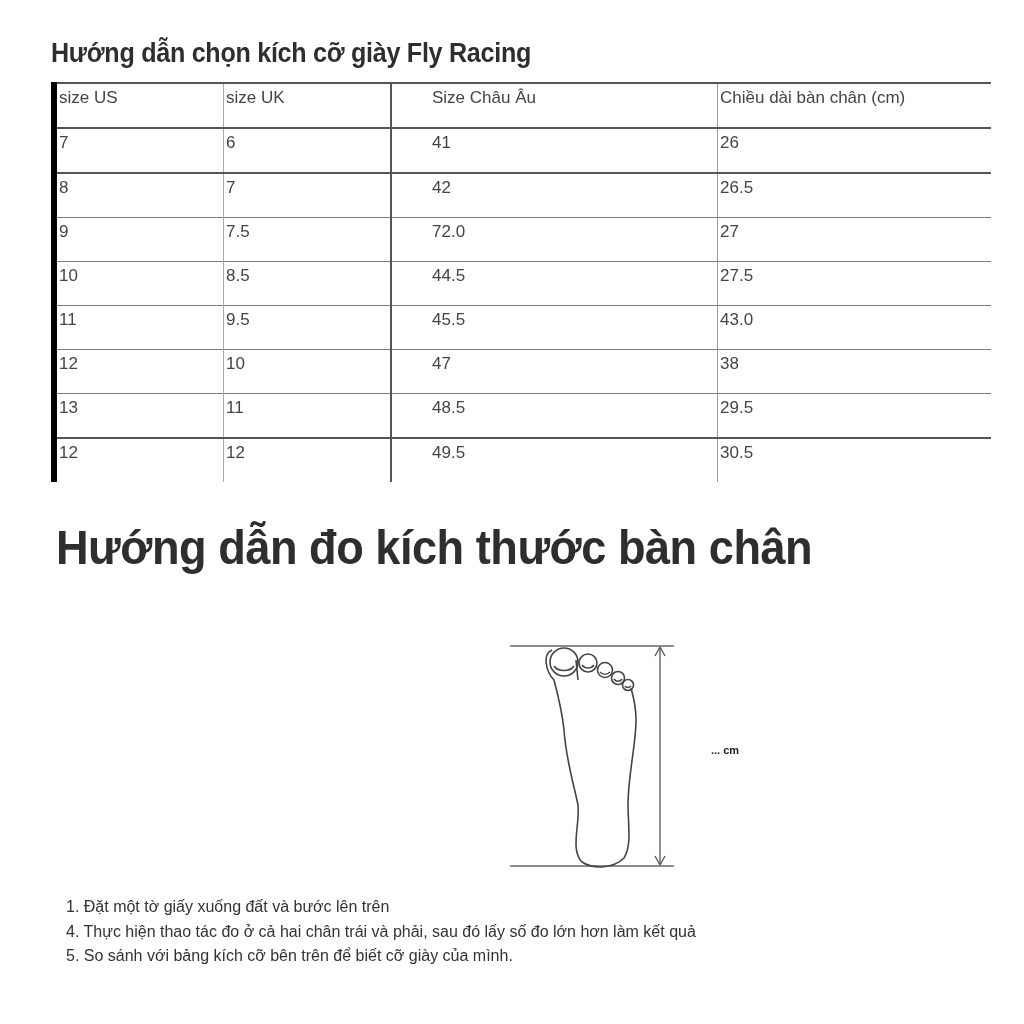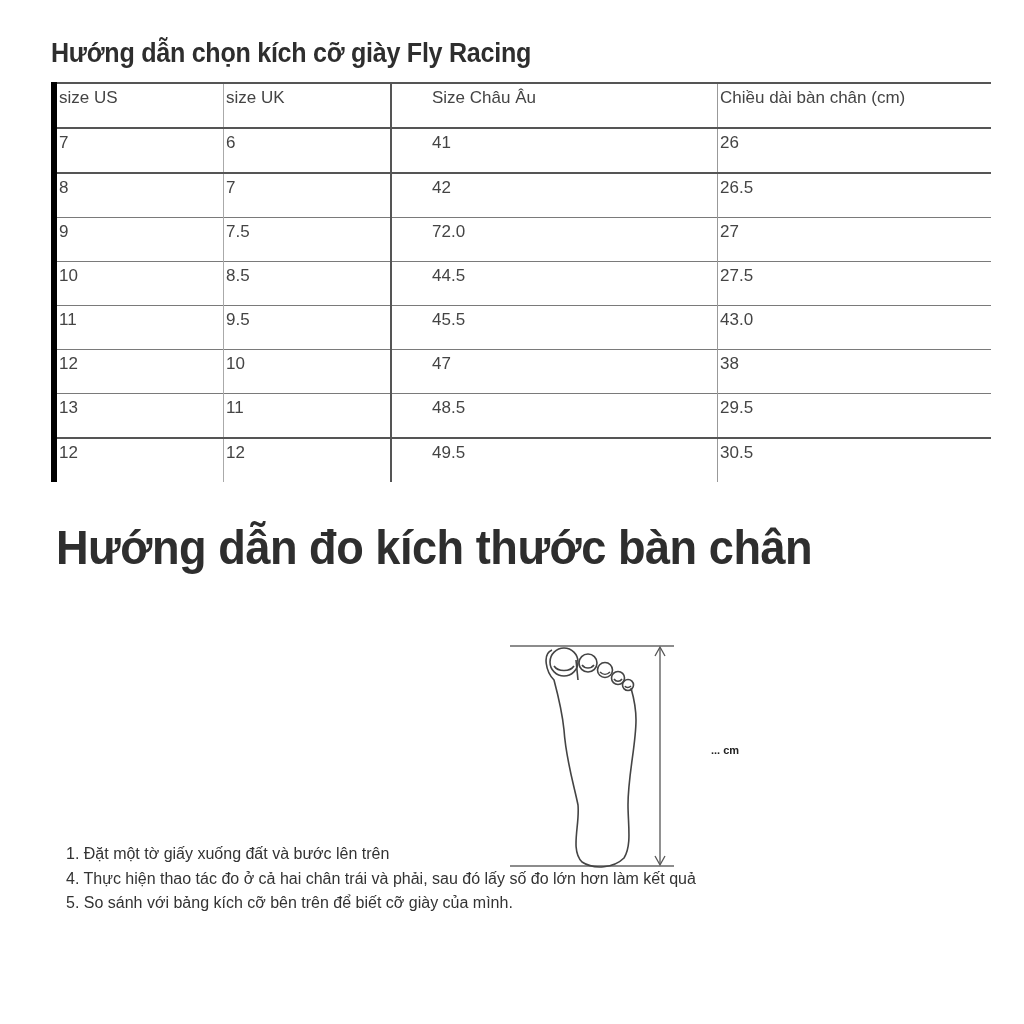--- a/index.html
+++ b/index.html
@@ -13,21 +13,21 @@
   table.size-table tr.thick td { border-top: 2px solid #555555; }
   table.size-table tr.last td { border-bottom: 2px solid #555555; }
   table.size-table td.c0 { width: 162px; border-left: 6px solid #000000; }
   table.size-table td.c1 { width: 162px; border-left: 1.5px solid #aaaaaa; }
   table.size-table td.c2 { width: 283px; border-left: 2px solid #555555; padding-left: 40px; }
   table.size-table td.c3 { border-left: 1.5px solid #999999; }
   .title2 { position: absolute; left: 56px; top: 520px; font-size: 48px; font-weight: bold;
             color: #2e2e2e; margin: 0; letter-spacing: -0.5px; transform: scaleX(0.94); transform-origin: left; }
   .diagram { position: absolute; left: 508px; top: 640px; width: 220px; height: 232px; }
   .cm-label { position: absolute; left: 668px; top: 744px; font-size: 11px; font-weight: bold; color: #222; margin-left: 43px; }
-  ol.steps { position: absolute; left: 66px; top: 842px; margin: 0; padding: 0; list-style: none;
+  ol.steps { position: absolute; left: 66px; top: 895px; margin: 0; padding: 0; list-style: none;
              font-size: 16px; color: #333; line-height: 24.5px; }
 </style>
 </head>
 <body>
 
 <h2 class="title1">Hướng dẫn chọn kích cỡ giày Fly Racing</h2>
 
 <table class="size-table">
   <tbody>
     <tr class="thick">

